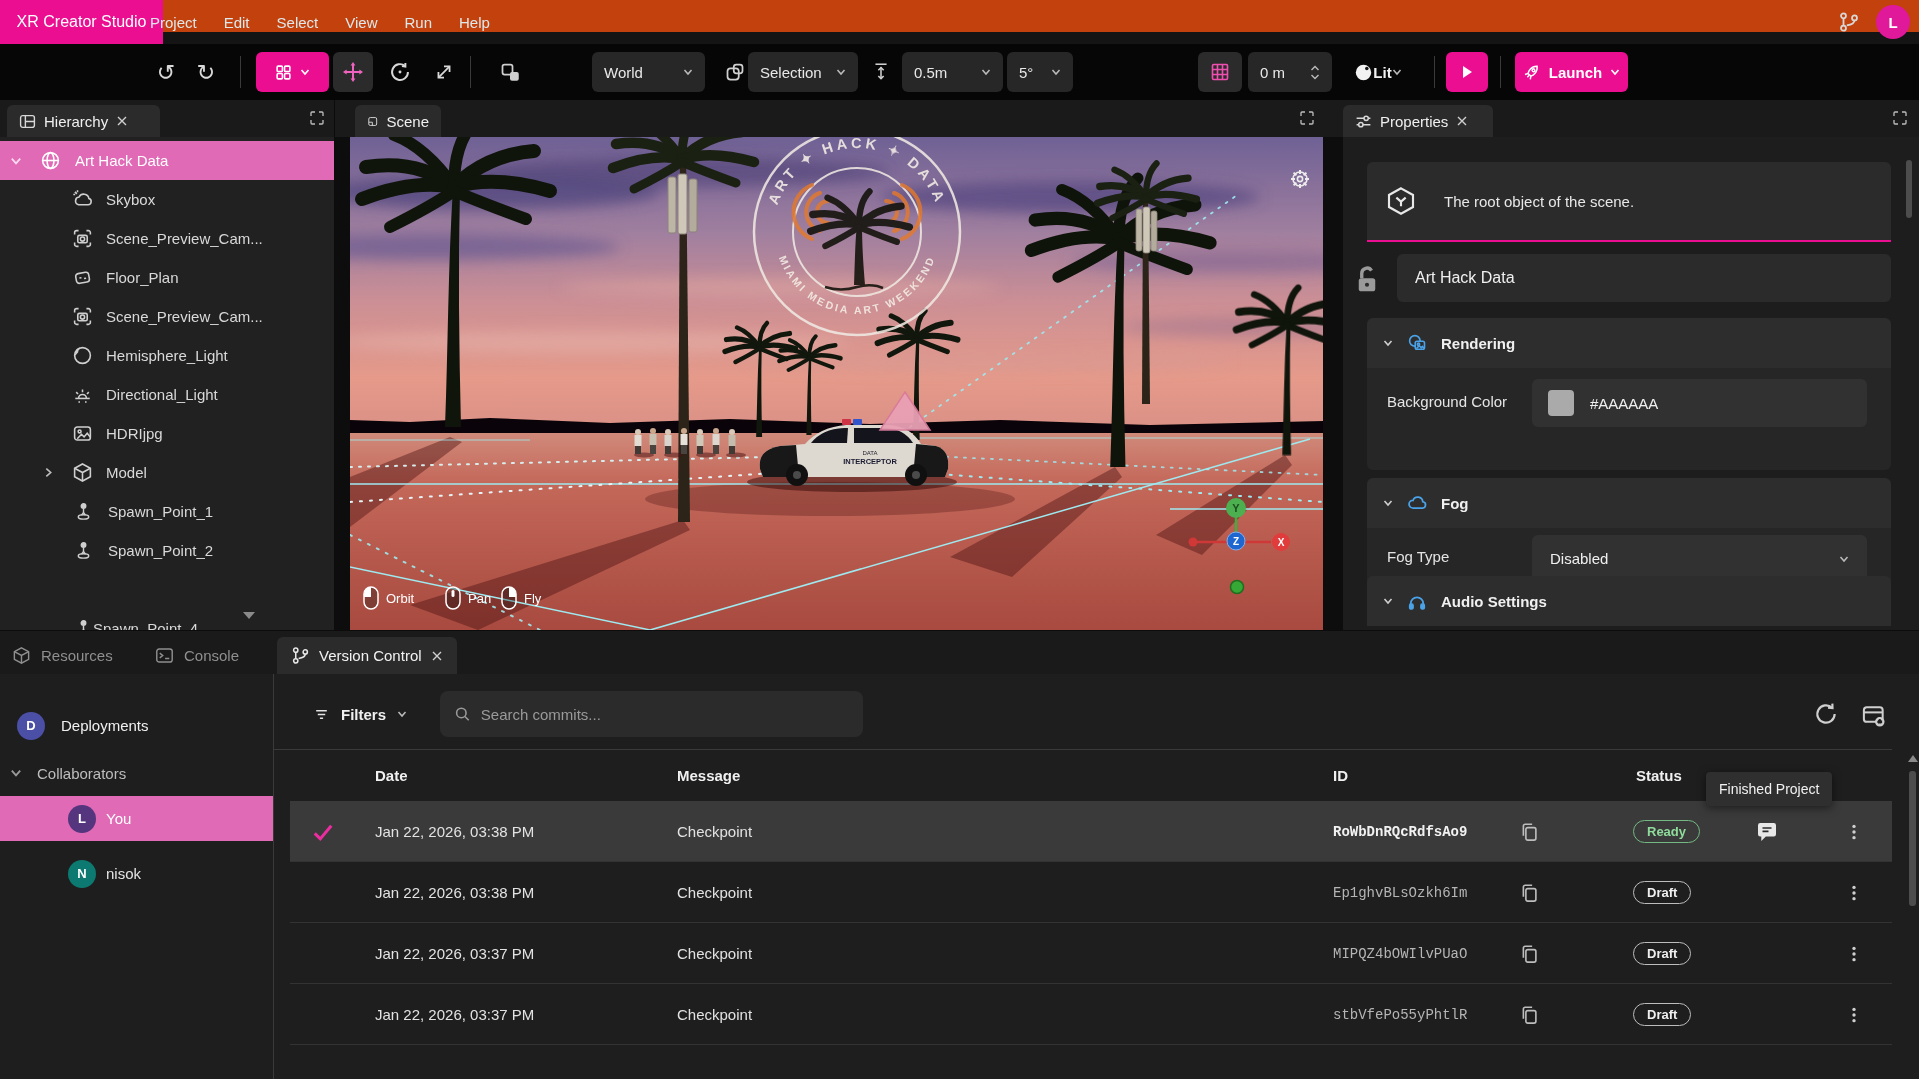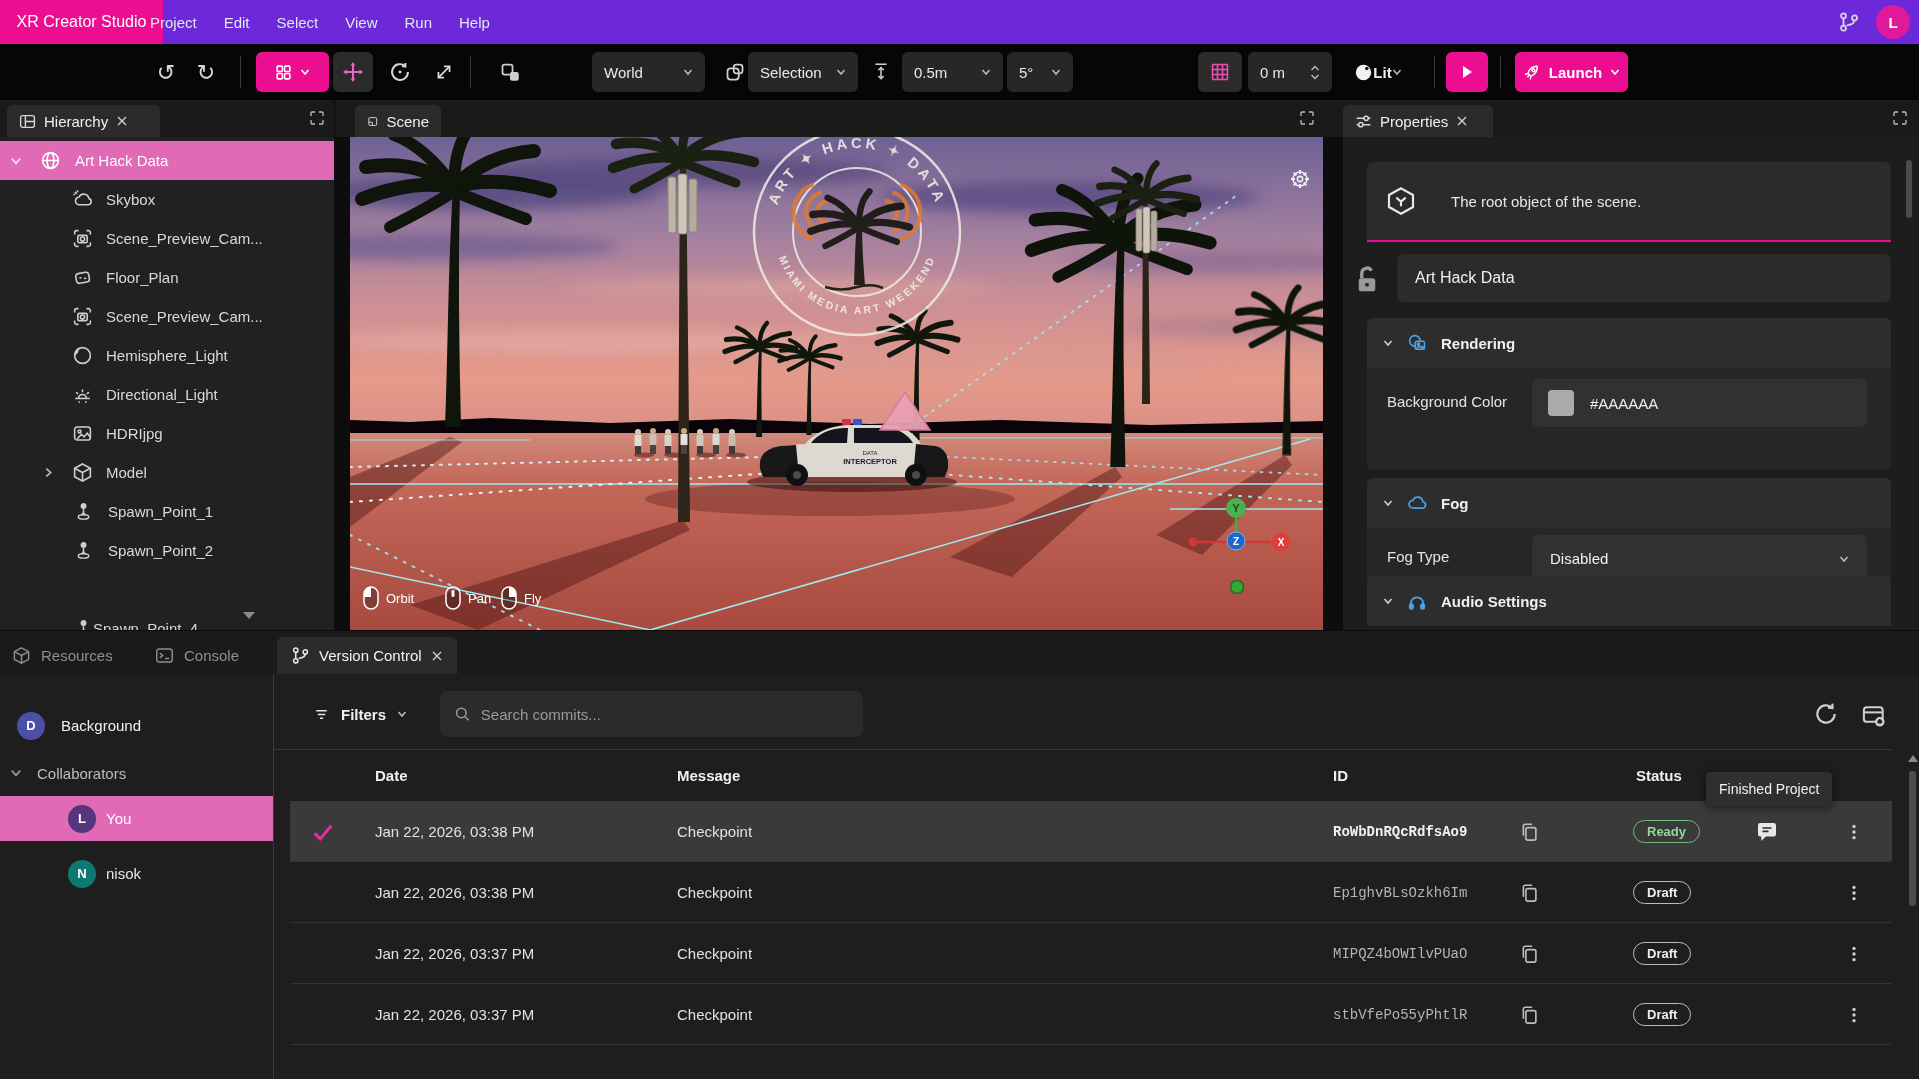--- a/index.html
+++ b/index.html
@@ -4,21 +4,21 @@
 <style>
   *{margin:0;padding:0;box-sizing:border-box;}
   html,body{width:1919px;height:1079px;overflow:hidden;}
   body{position:relative;background:#141414;font-family:"Liberation Sans",sans-serif;color:#e4e4e4;font-size:15px;}
   .abs{position:absolute;}
   .flex{display:flex;align-items:center;}
   svg{display:block;}
   .ug{font-family:"DejaVu Sans",sans-serif;}
 
   
-  #menubar{position:absolute;left:0;top:0;width:1919px;height:44px;background:#6d28d9;}
+  #menubar{position:absolute;left:0;top:0;width:1919px;height:32px;background:#c2410c;}
   #logo-block{position:absolute;left:0;top:0;width:163px;height:44px;background:#ec0e90;color:#fff;font-size:16px;display:flex;align-items:center;justify-content:center;}
   .menu-item{color:#dfe9ec;font-size:15px;cursor:default;}
   #menu-items{position:absolute;left:150px;top:0;height:44px;display:flex;align-items:center;gap:27px;}
   #avatar{position:absolute;left:1876px;top:5px;width:34px;height:34px;border-radius:50%;background:#e0189a;color:#fff;font-weight:bold;font-size:15px;display:flex;align-items:center;justify-content:center;}
 
   
   #toolbar{position:absolute;left:0;top:44px;width:1919px;height:56px;background:#060606;}
   .tb-divider{position:absolute;top:12px;width:1px;height:32px;background:#3a3a3a;}
   .tb-btn{position:absolute;top:8px;height:40px;display:flex;align-items:center;justify-content:center;border-radius:6px;}
   .tb-pink{background:#ec0e90;}
@@ -589,21 +589,21 @@
           <path d="M2,2 10,10 M10,2 2,10"></path>
         </svg>
     </div>
     <span class="expand-ic" style="left:550px;">
       <svg width="14" height="14" viewBox="0 0 14 14" fill="none" stroke="#bdbdbd" stroke-width="1.3">
           <path d="M1,5V2a1,1 0 0 1 1-1h3 M9,1h3a1,1 0 0 1 1,1v3 M13,9v3a1,1 0 0 1-1,1H9 M5,13H2a1,1 0 0 1-1-1V9"></path>
         </svg>
     </span>
   </div>
 
-  <div class="abs flex" style="left:24px;top:62px;width:524px;height:80px;background:#2b2b2b;border-radius:6px 6px 0 0;border-bottom:2px solid #ec0e90;padding:0 18px;gap:34px;">
+  <div class="abs flex" style="left:24px;top:62px;width:524px;height:80px;background:#2b2b2b;border-radius:6px 6px 0 0;border-bottom:2px solid #ec0e90;padding:0 18px;gap:27px;">
     <svg width="32" height="32" viewBox="0 0 24 24" fill="none" stroke="#e8e8e8" stroke-width="1.6">
         <path d="M12,2.5 21,7.5v9L12,21.5 3,16.5v-9z"></path>
         <path d="M12,12.5 12,16 M12,12.5 8.5,9.5 M12,12.5 15.5,9.5"></path>
       </svg>
     <span style="font-size:15px;color:#e8e8e8;">The root object of the scene.</span>
   </div>
 
   <span class="abs" style="left:9px;top:162px;">
     <svg width="30" height="36" viewBox="0 0 16 18">
         <path d="M5.2,8V5.4a2.8,2.8 0 0 1 5.2-1.4" fill="none" stroke="#9a9a9a" stroke-width="1.8"></path>
@@ -693,21 +693,21 @@
         </svg>
       <span>Version Control</span>
       <svg width="12" height="12" viewBox="0 0 12 12" stroke="#cfcfcf" stroke-width="1.4">
           <path d="M2,2 10,10 M10,2 2,10"></path>
         </svg>
     </div>
   </div>
 
   <div class="side-row" style="top:72px;">
     <span class="mini-circle" style="margin-left:17px;background:#4b4fa6;">D</span>
-    <span style="margin-left:16px;color:#f0f0f0;">Background</span>
+    <span style="margin-left:16px;color:#f0f0f0;">Deployments</span>
   </div>
   <div class="side-row" style="top:122px;height:40px;">
     <svg style="margin-left:10px;" width="12" height="12" viewBox="0 0 10 10" fill="none" stroke="#9a9a9a" stroke-width="1.5">
         <path d="M1.5,3 5,7 8.5,3"></path>
       </svg>
     <span style="margin-left:15px;color:#bdbdbd;">Collaborators</span>
   </div>
   <div class="side-row" style="top:165px;background:#e06ab5;">
     <span class="mini-circle" style="margin-left:68px;background:#54357e;">L</span>
     <span style="margin-left:10px;color:#fff;">You</span>

